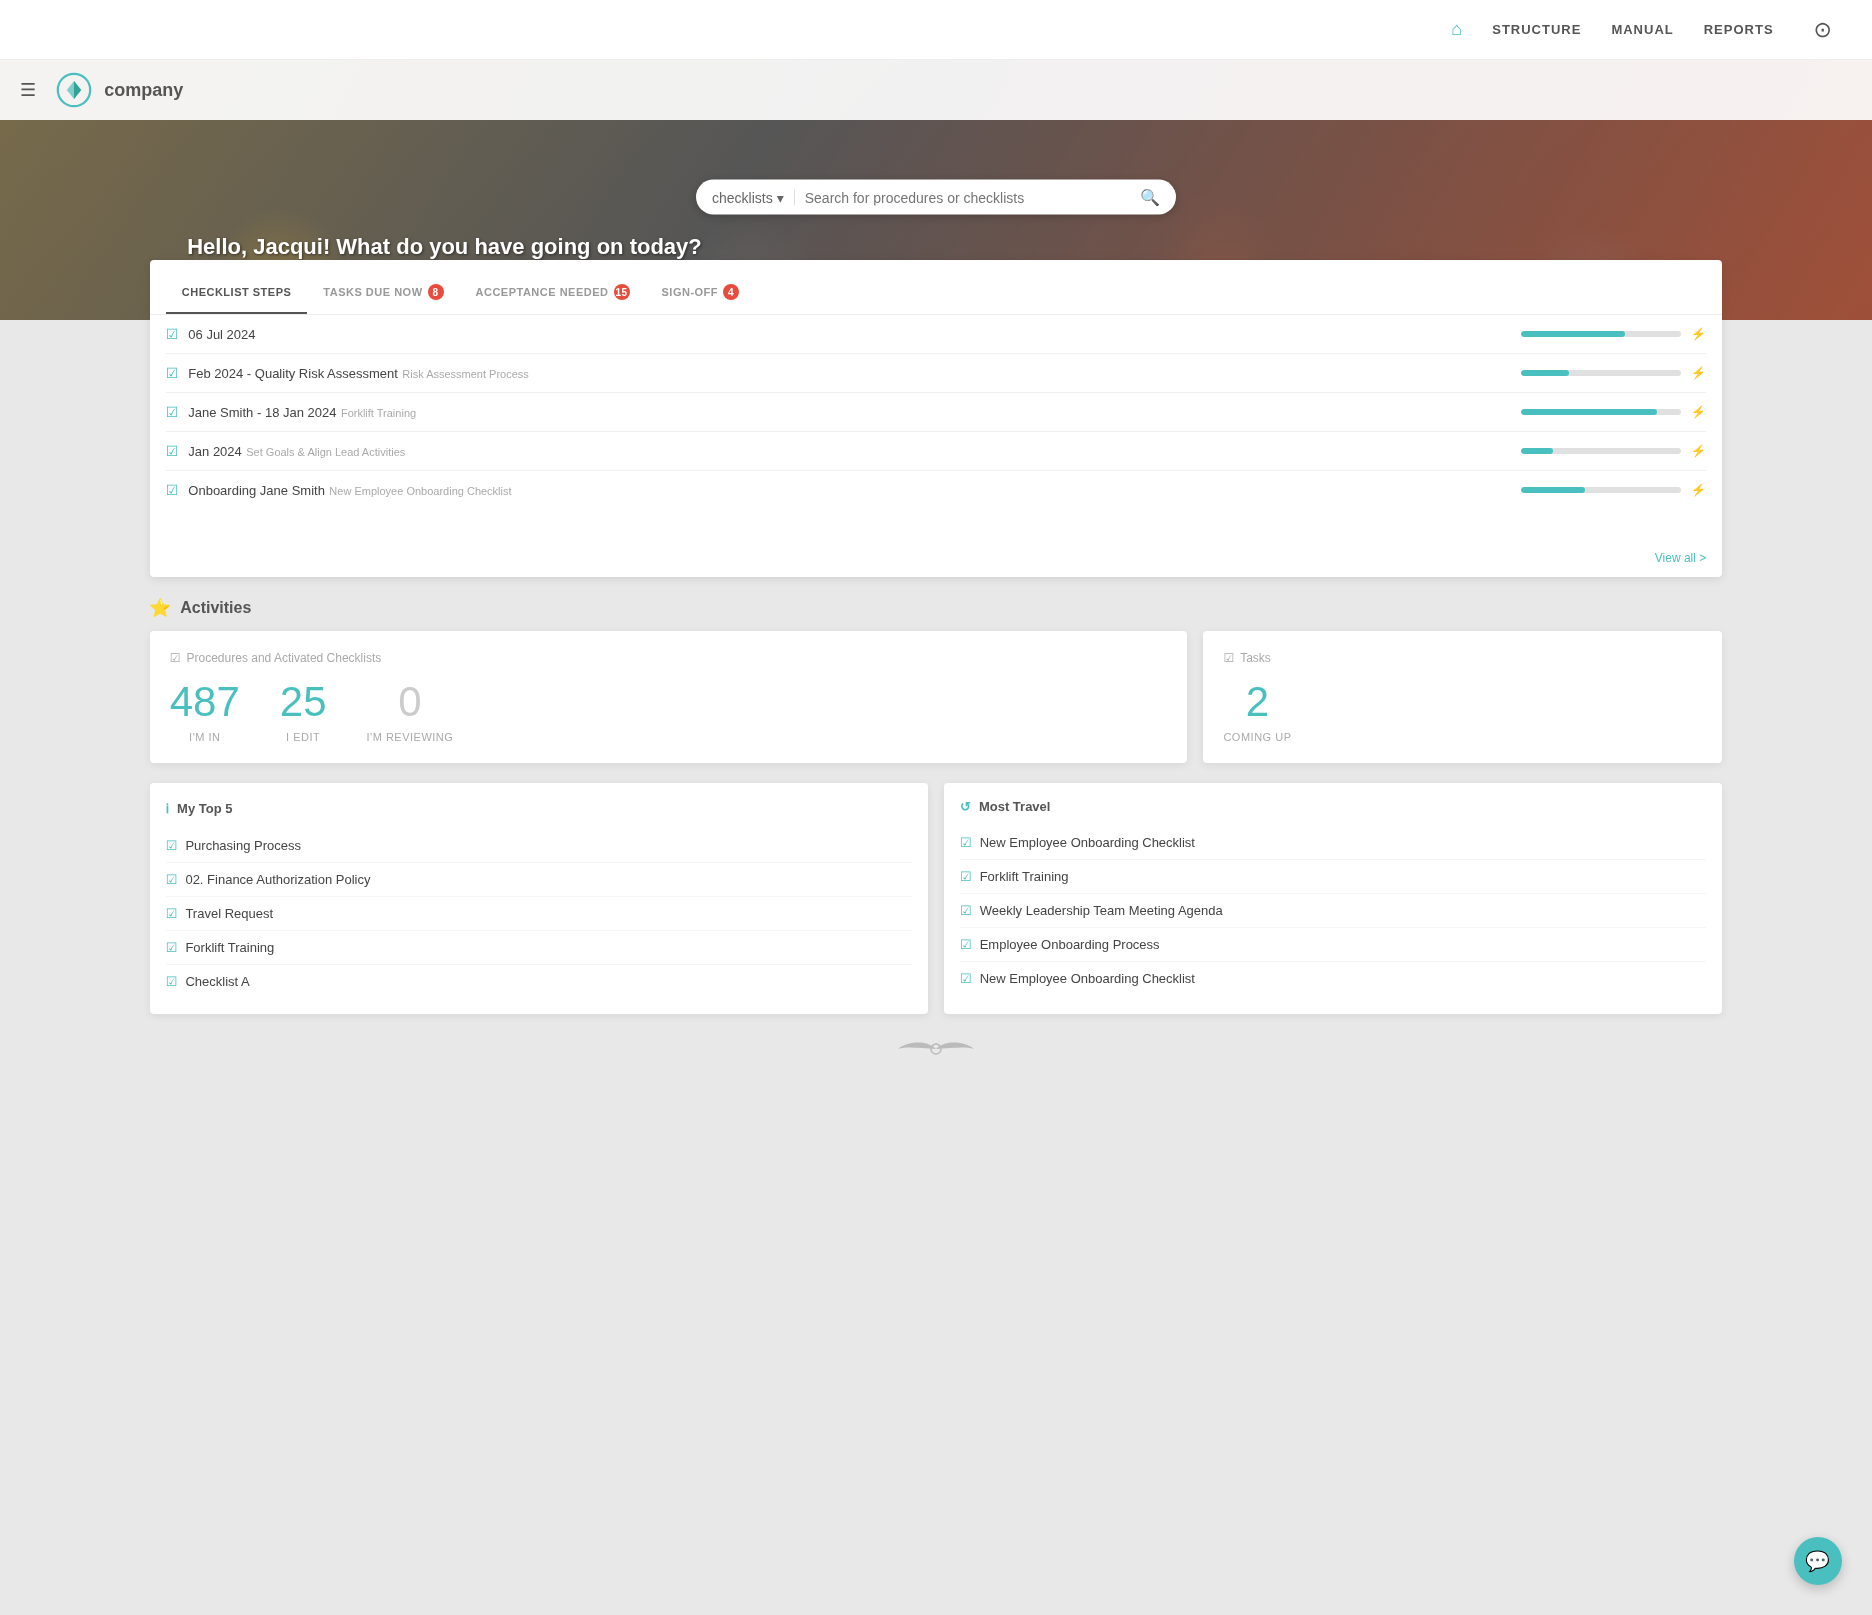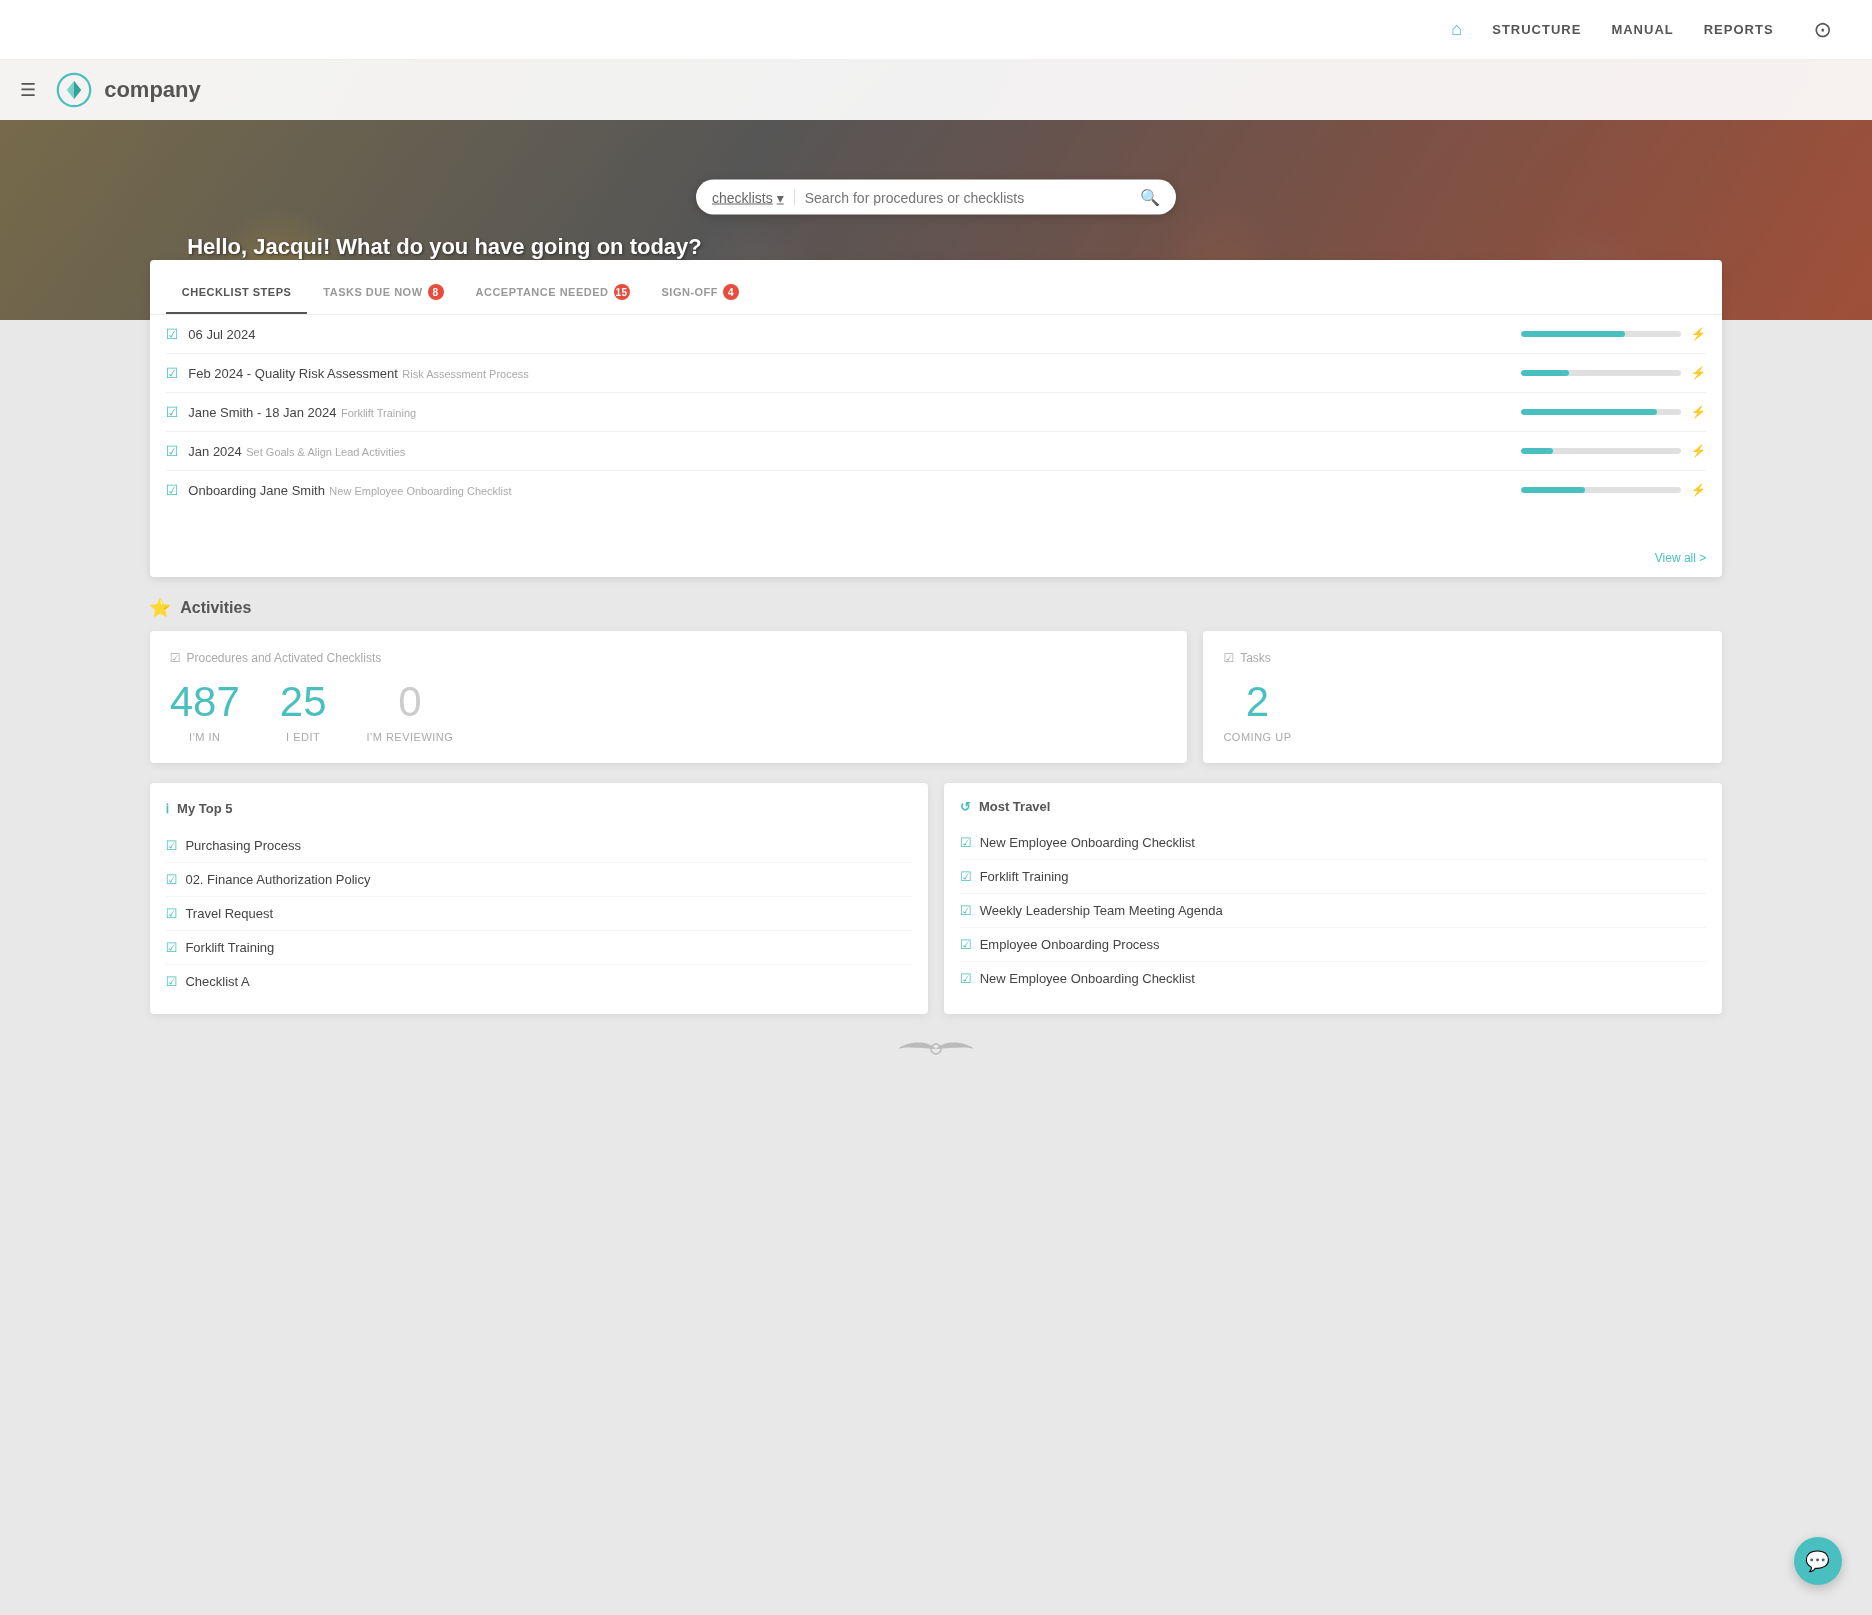--- a/index.html
+++ b/index.html
@@ -67,21 +67,21 @@
       background: rgba(255,255,255,0.92);
       display: flex;
       align-items: center;
       padding: 0 20px;
       gap: 12px;
     }
     .logo-icon {
       width: 36px; height: 36px;
     }
     .logo-text {
-      font-size: 22px;
+      font-size: 18px;
       font-weight: bold;
       color: #555;
     }
     .hamburger {
       font-size: 18px;
       color: #555;
       cursor: pointer;
       margin-right: 8px;
     }
 
@@ -102,21 +102,20 @@
     .search-dropdown {
       display: flex;
       align-items: center;
       gap: 4px;
       border-right: 1px solid #ddd;
       padding-right: 10px;
       margin-right: 10px;
       color: #666;
       cursor: pointer;
       font-size: 14px;
-      text-decoration: underline;
     }
     .search-input {
       border: none;
       outline: none;
       flex: 1;
       font-size: 14px;
       color: #999;
     }
     .search-icon-btn {
       background: none;

